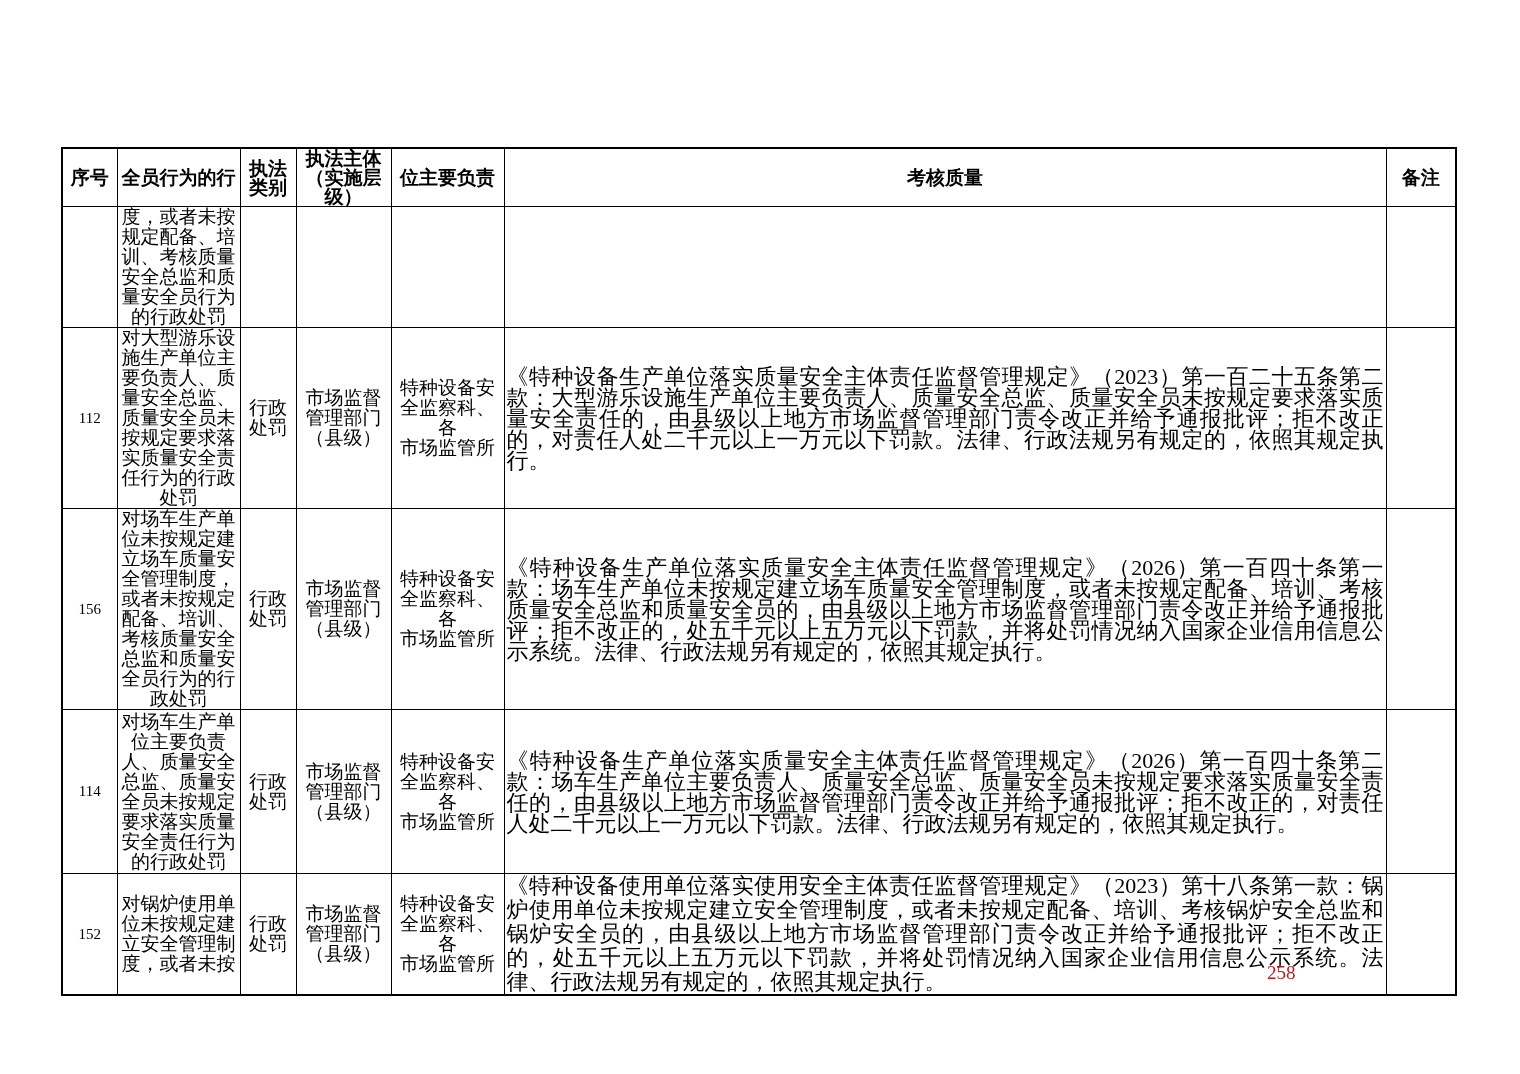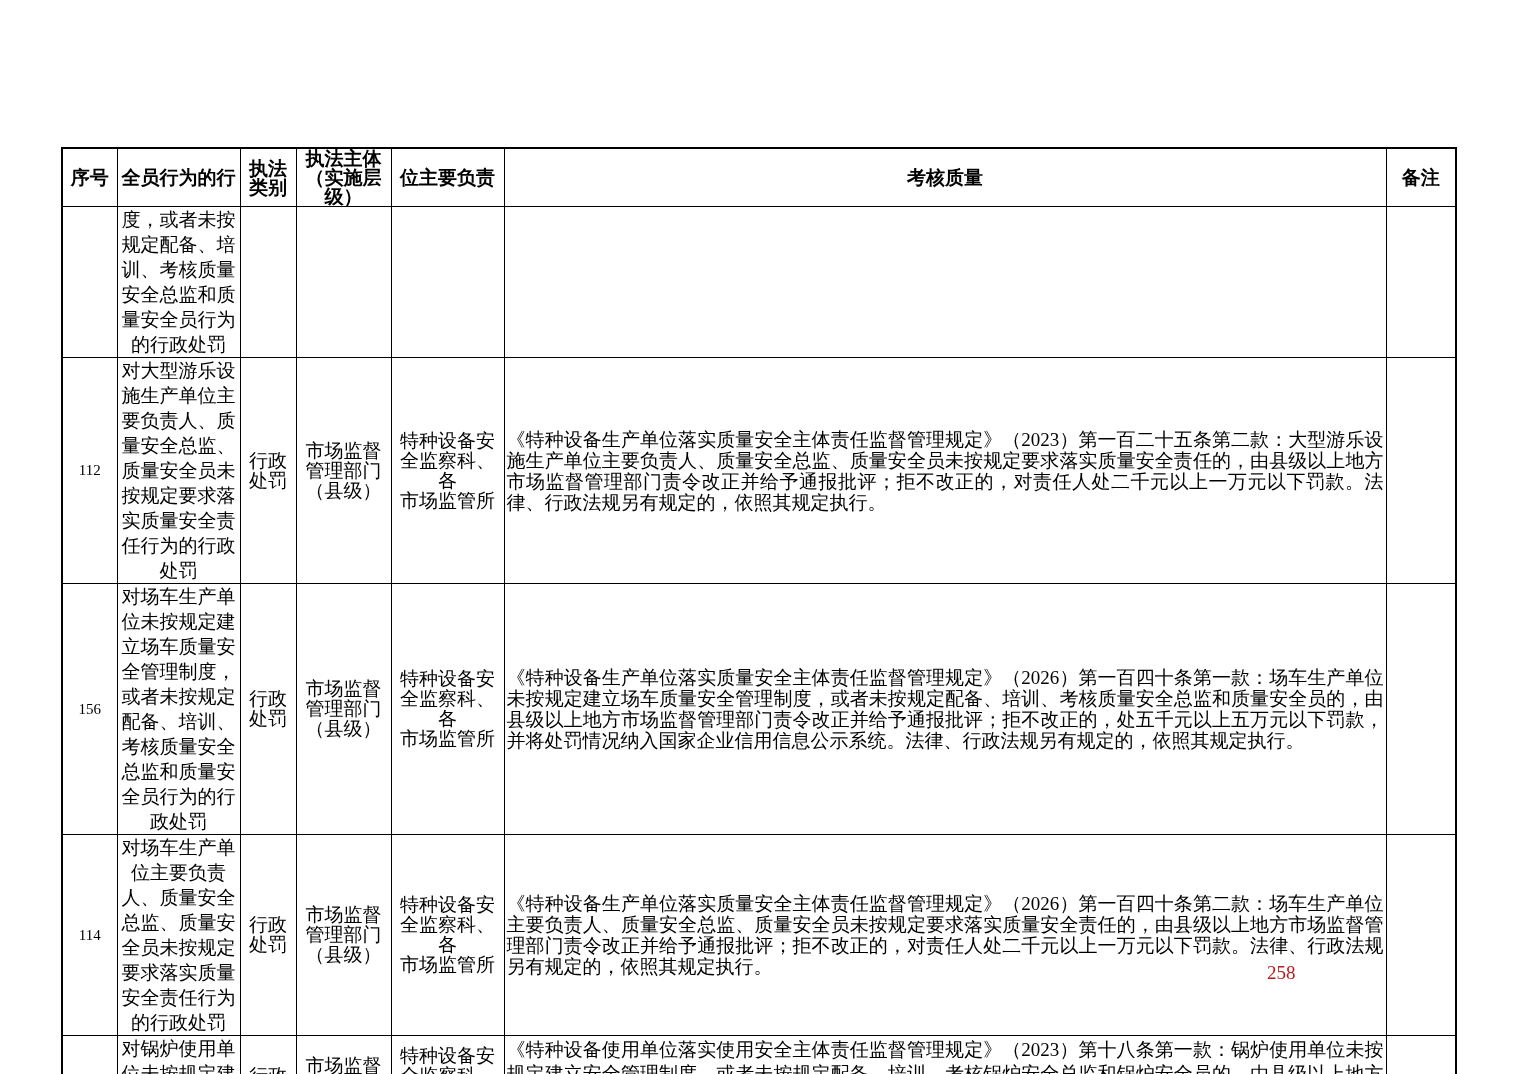--- a/index.html
+++ b/index.html
@@ -40,31 +40,31 @@
     white-space: pre-line;
   }
   .c-seq {
     text-align: center;
     font-size: 15px;
   }
   .c-name {
     white-space: pre-line;
     text-align: center;
     font-size: 19px;
-    line-height: 25px;
+    line-height: 20px;
     padding: 0 1px;
   }
   .c-cat, .c-subj, .c-organ {
     white-space: pre-line;
     text-align: center;
     font-size: 19px;
     line-height: 20px;
   }
   .c-basis {
-    font-size: 19px;
+    font-size: 22px;
     line-height: 21px;
     text-align: justify;
     text-justify: inter-ideograph;
     padding: 0 6px;
     vertical-align: middle;
     margin-top: 44px;
   }
   tr.r-h   { height: 57px;  }
   tr.r-0   { height: 116px; }
   tr.r-1   { height: 177px; }

